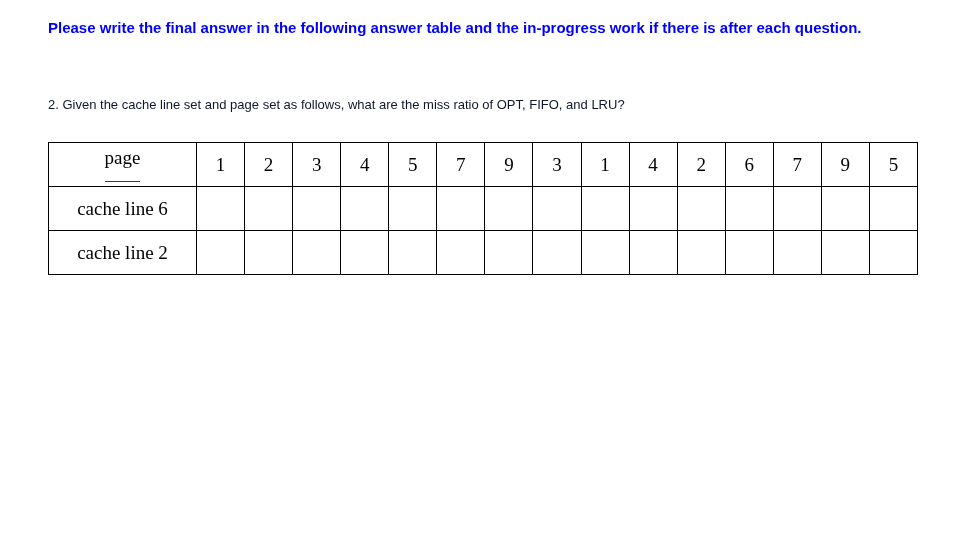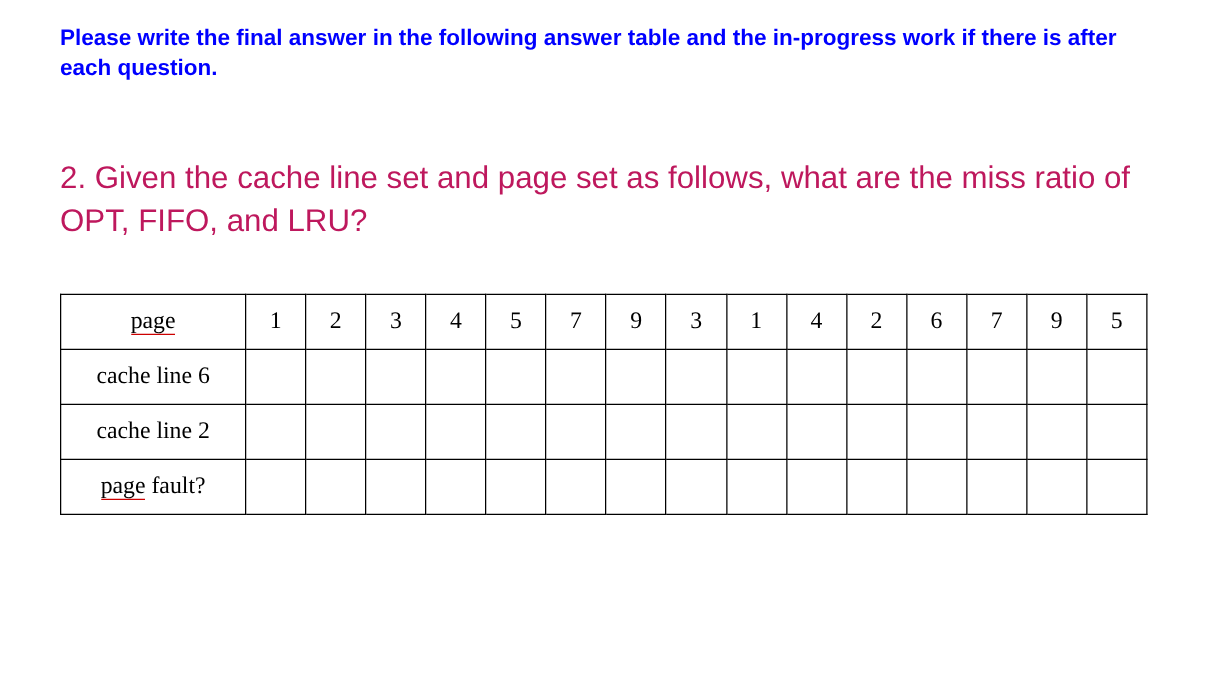--- a/index.html
+++ b/index.html
@@ -11,29 +11,29 @@
       width: 966px;
       height: 557px;
       overflow: hidden;
     }
     .page {
       padding: 18px 48px 0 48px;
     }
     .instruction {
       color: #0000ff;
       font-weight: bold;
-      font-size: 18px;
+      font-size: 15px;
       line-height: 1.35;
       margin-bottom: 58px;
     }
     .question {
-      color: #be185d;
-      font-size: 25px;
+      color: #0f172a;
+      font-size: 13px;
       line-height: 1.4;
-      margin-bottom: 40px;
+      margin-bottom: 28px;
     }
     table {
       border-collapse: collapse;
       width: 100%;
       table-layout: fixed;
     }
     th, td {
       border: 1px solid #000;
       text-align: center;
       vertical-align: middle;
@@ -44,21 +44,21 @@
     }
     .rowhdr {
       width: 148px;
     }
     .datacol {
       width: auto;
     }
     .underword {
       border-bottom: 1.5px solid #cc0000;
       display: inline-block;
-      padding-bottom: 0;
+      padding-bottom: 13px;
       line-height: 1.05;
     }
   </style>
 </head>
 <body>
 
 <div class="page">
   <div class="instruction">Please write the final answer in the following answer table and the in-progress work if there is after each question.</div>
   <div class="question">2. Given the cache line set and page set as follows, what are the miss ratio of OPT, FIFO, and LRU?</div>
 
@@ -115,33 +115,15 @@
           <td></td>
           <td></td>
           <td></td>
           <td></td>
           <td></td>
           <td></td>
           <td></td>
           <td></td>
           <td></td>
         </tr>
-        <tr>
-          <td><span class="underword">page</span><span> fault?</span></td>
-          <td></td>
-          <td></td>
-          <td></td>
-          <td></td>
-          <td></td>
-          <td></td>
-          <td></td>
-          <td></td>
-          <td></td>
-          <td></td>
-          <td></td>
-          <td></td>
-          <td></td>
-          <td></td>
-          <td></td>
-        </tr>
       </tbody>
   </table>
 </div>
 
 </body></html>

